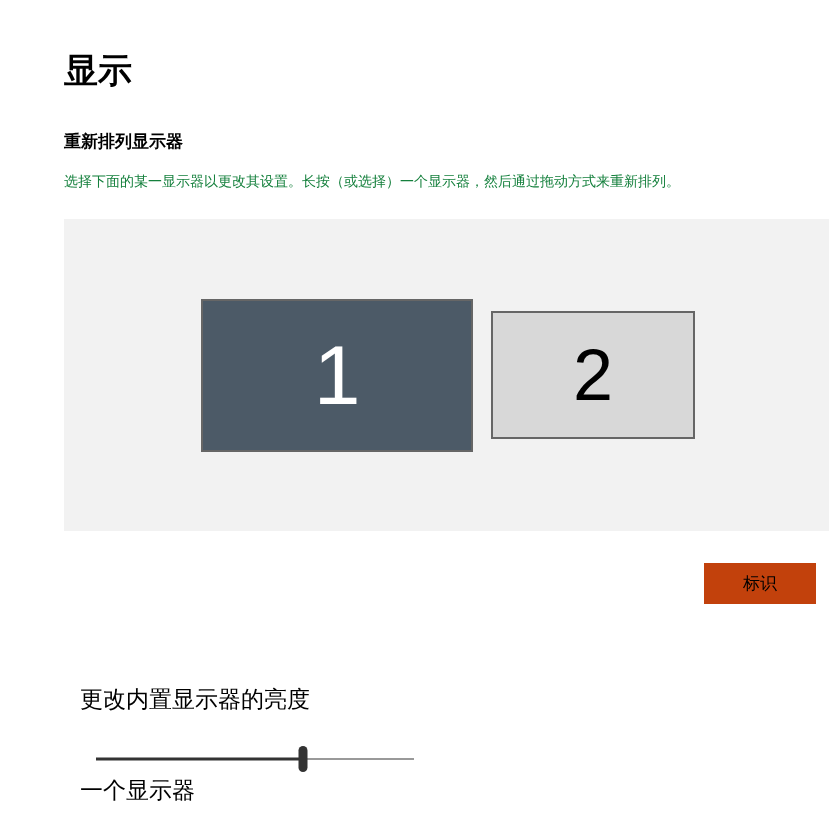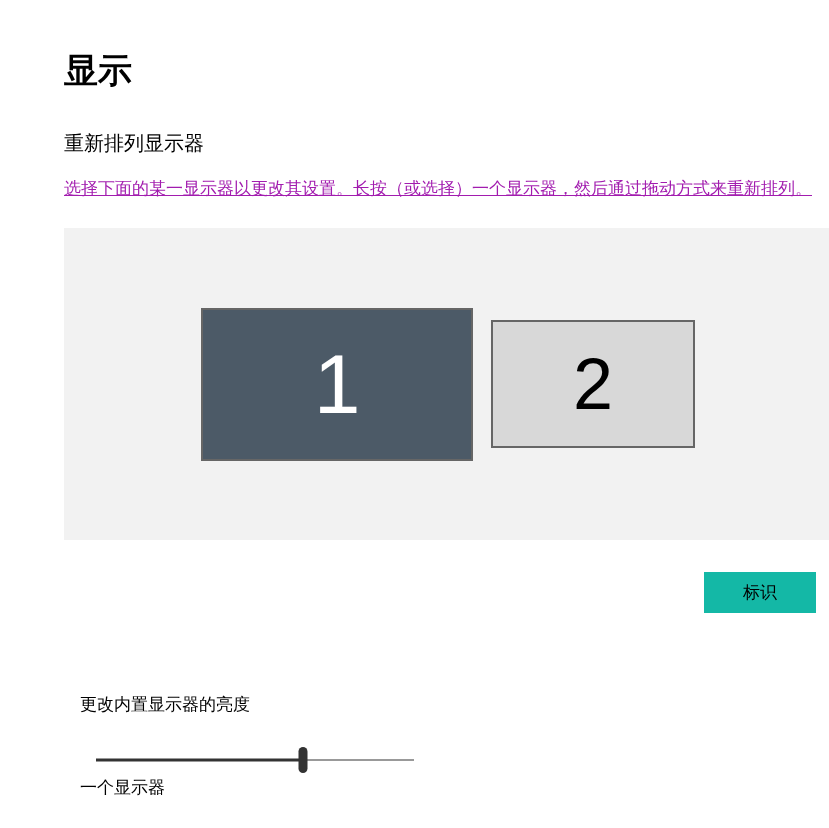--- a/index.html
+++ b/index.html
@@ -13,29 +13,28 @@
       color: #000000;
       padding: 0 16px;
       width: 829px;
     }
     .page-title {
       font-size: 34px;
       font-weight: 600;
       margin-bottom: 36px;
     }
     .section-title {
-      font-size: 20px;
-      font-weight: 400;
+      font-size: 17px;
+      font-weight: 700;
       margin-bottom: 20px;
     }
     .description {
-      font-size: 17px;
+      font-size: 14px;
       margin-bottom: 28px;
-      color: #a21caf;
-      text-decoration: underline;
+      color: #15803d;
     }
     .display-arrange-area {
       background: #f2f2f2;
       width: 768px;
       height: 312px;
       position: relative;
       display: flex;
       align-items: center;
       justify-content: center;
     }
@@ -69,34 +68,34 @@
       margin-left: 2px;
     }
     .button-row {
       width: 768px;
       display: flex;
       justify-content: flex-end;
       gap: 18px;
       margin-top: 5px;
     }
     .action-button {
-      background: #14b8a6;
+      background: #c2410c;
       border: none;
       width: 112px;
       height: 41px;
       font-size: 17px;
       font-family: inherit;
       cursor: pointer;
       color: #000;
     }
     .brightness-section {
       margin-top: 64px;
     }
     .field-label {
-      font-size: 17px;
+      font-size: 23px;
       margin-bottom: 14px;
     }
     .slider-container {
       position: relative;
       width: 350px;
       height: 24px;
       margin-bottom: 20px;
     }
     .slider-track {
       position: absolute;

